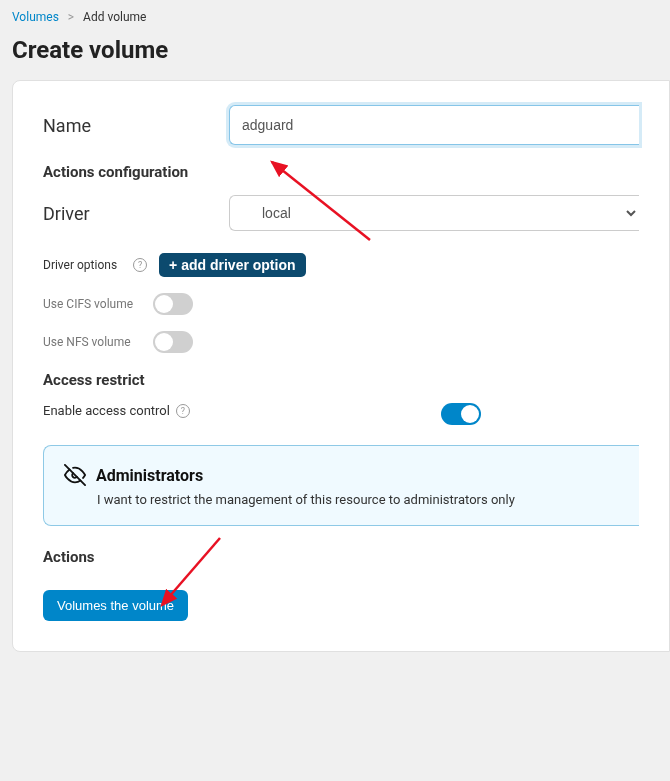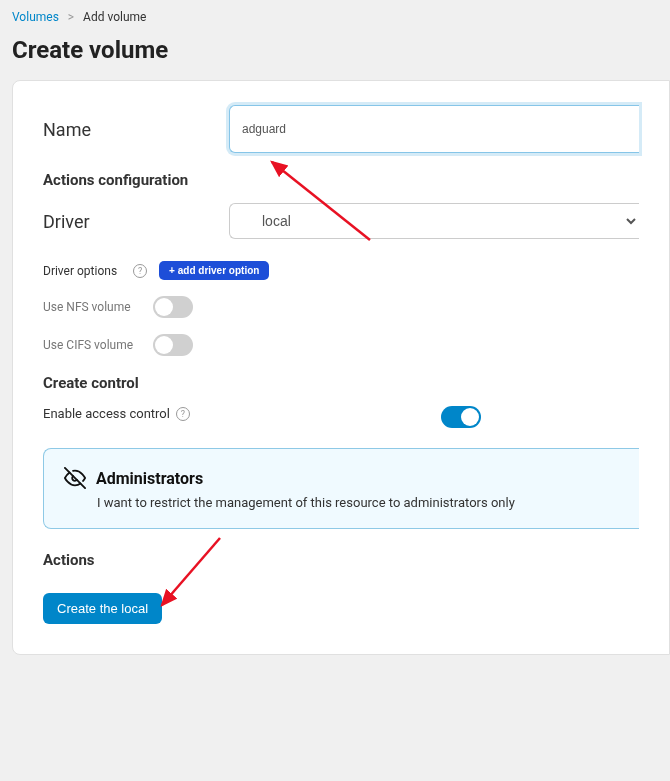--- a/index.html
+++ b/index.html
@@ -40,23 +40,23 @@
       margin-bottom: 16px;
     }
     .form-label {
       width: 186px;
       font-size: 18px;
       color: #333;
       flex-shrink: 0;
     }
     .form-input {
       flex: 1;
-      height: 48px;
+      height: 40px;
       padding: 6px 12px;
-      font-size: 12px;
+      font-size: 14px;
       border: 1px solid #ccc;
       border-radius: 6px 0 0 6px;
       color: #555;
       outline: none;
       border-right: none;
     }
     .form-input.focused {
       border-color: #86c5e8;
       box-shadow: 0 0 0 3px rgba(134, 197, 232, 0.35);
     }
@@ -94,25 +94,25 @@
       width: 14px;
       height: 14px;
       border: 1px solid #999;
       border-radius: 50%;
       font-size: 9px;
       color: #999;
       margin-left: 4px;
       cursor: pointer;
     }
     .add-option-btn {
-      background: #1d4ed8;
+      background: #0c4a6e;
       color: #fff;
       border: none;
       border-radius: 5px;
-      font-size: 10px;
+      font-size: 14px;
       padding: 4px 10px;
       cursor: pointer;
       font-weight: 600;
     }
     .toggle-row {
       display: flex;
       align-items: center;
       margin: 16px 0;
     }
     .toggle-label {
@@ -223,34 +223,34 @@
 
   <div class="driver-options-row">
     <span class="driver-options-label">Driver options</span>
     <span class="help-icon">?</span>
     <button class="add-option-btn">
       <span>+ </span><span>add driver option</span>
     </button>
   </div>
 
   <div class="toggle-row">
+    <span class="toggle-label">Use CIFS volume</span>
+    <div class="toggle">
+        <div class="toggle-knob"></div>
+      </div>
+  </div>
+
+  <div class="toggle-row">
     <span class="toggle-label">Use NFS volume</span>
     <div class="toggle">
         <div class="toggle-knob"></div>
       </div>
   </div>
 
-  <div class="toggle-row">
-    <span class="toggle-label">Use CIFS volume</span>
-    <div class="toggle">
-        <div class="toggle-knob"></div>
-      </div>
-  </div>
-
-  <div class="section-title">Create control</div>
+  <div class="section-title">Access restrict</div>
 
   <div class="access-row">
     <span class="access-label">
       <span>Enable access control</span>
       <span class="help-icon" style="margin-left:6px">?</span>
     </span>
     <div class="toggle on">
         <div class="toggle-knob"></div>
       </div>
   </div>
@@ -265,21 +265,21 @@
           <path d="M14.12 14.12a3 3 0 1 1-4.24-4.24"></path>
         </svg>
       </span>
       <span class="admin-title">Administrators</span>
     </div>
     <div class="admin-desc">I want to restrict the management of this resource to administrators only</div>
   </div>
 
   <div class="section-title">Actions</div>
 
-  <button class="create-btn">Create the local</button>
+  <button class="create-btn">Volumes the volume</button>
 
 </div>
 
 <svg class="arrow" style="left:260px; top:150px" width="120" height="100">
   <defs>
     <marker id="ah1" markerWidth="8" markerHeight="8" refX="6" refY="3" orient="auto">
       <path d="M0,0 L7,3 L0,6 Z" fill="#e81123"></path>
     </marker>
   </defs>
   <line x1="110" y1="90" x2="12" y2="12" stroke="#e81123" stroke-width="2.5" marker-end="url(#ah1)"></line>

